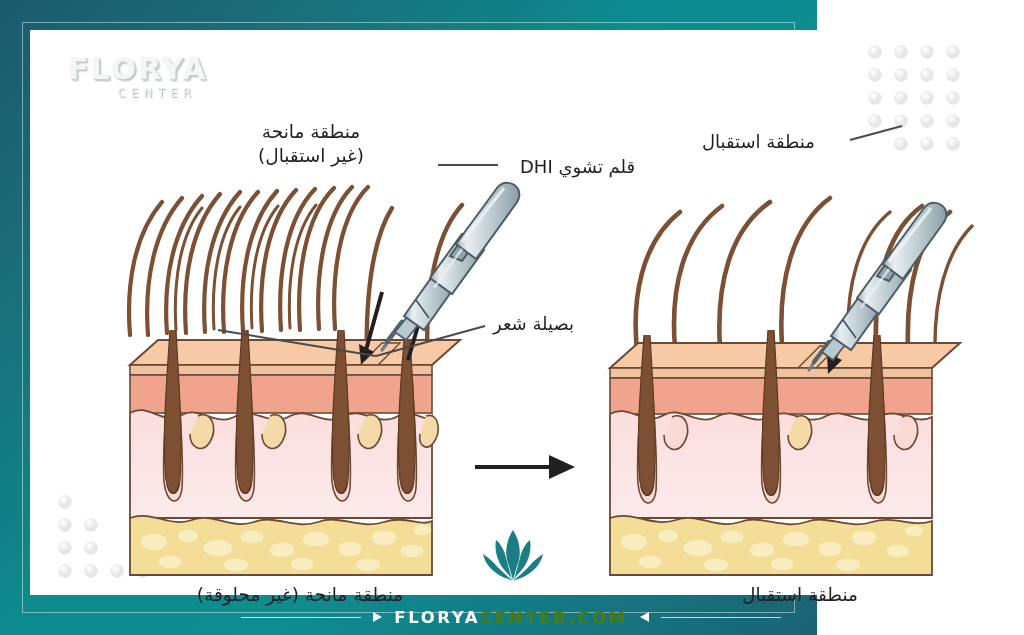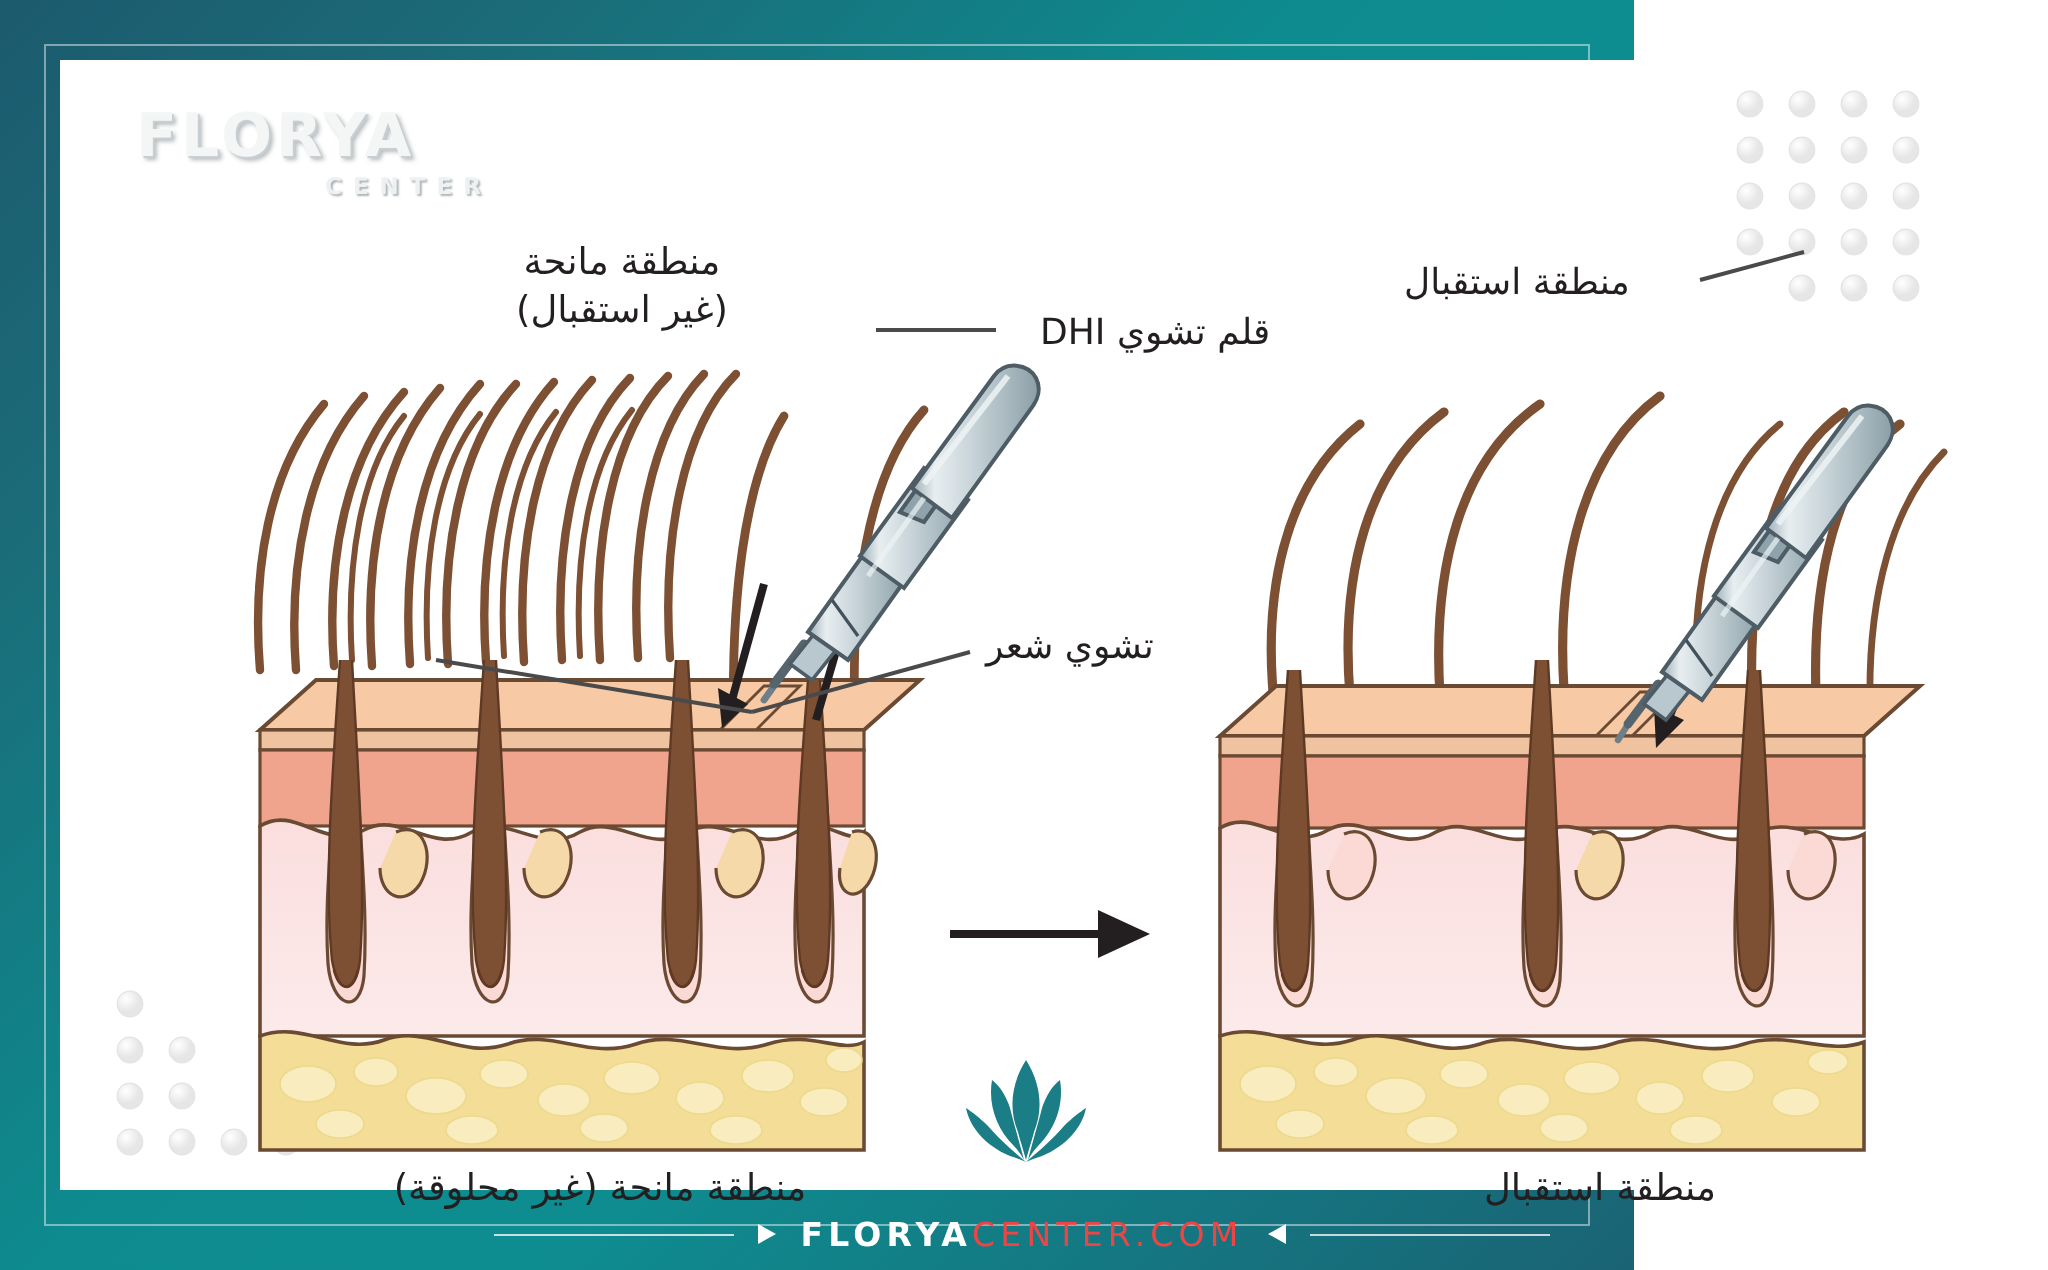--- a/index.html
+++ b/index.html
@@ -23,38 +23,38 @@
   }
   .footer{
     position:absolute;left:30px;bottom:0;width:962px;height:36px;
     display:flex;align-items:center;justify-content:center;gap:12px;
     background:transparent;
   }
   .footer .url{
     font-size:16.5px;letter-spacing:2.6px;color:#ffffff;white-space:nowrap;
   }
   .footer .url b{font-weight:bold;}
-  .footer .url span.light{color:#ef4444;font-weight:normal;}
+  .footer .url span.light{color:#4d7c0f;font-weight:bold;}
   .rule{height:1px;background:rgba(255,255,255,.75);flex:0 0 120px;}
   .tri{width:0;height:0;border-top:5px solid transparent;border-bottom:5px solid transparent;}
   .tri-r{border-left:9px solid #ffffff;}
   .tri-l{border-right:9px solid #ffffff;}
 
   .logo{
     position:absolute;left:38px;top:24px;width:180px;user-select:none;
   }
   .logo .word{
     font-size:30px;font-weight:bold;letter-spacing:2px;color:#f4f6f6;
     text-shadow:1px 1px 0 #c9cfd1,2px 2px 2px rgba(120,130,135,.55);
     line-height:1;
   }
   .logo .sub{
-    font-size:11.5px;font-weight:bold;letter-spacing:5.5px;color:#eef1f2;
+    font-size:11.5px;font-weight:normal;letter-spacing:5.5px;color:#eef1f2;
     text-shadow:1px 1px 1px rgba(120,130,135,.6);
-    text-align:right;margin-top:2px;padding-right:2px;
+    text-align:center;margin-top:2px;padding-right:2px;
   }
 
   .lbl{
     position:absolute;color:#231f20;line-height:1.32;
     direction:rtl;unicode-bidi:isolate;white-space:pre-line;
   }
   .lbl-donor{left:206px;top:90px;width:150px;text-align:center;font-size:18.5px;}
   .lbl-dhi{left:490px;top:125px;font-size:18px;}
   .lbl-recip{left:672px;top:100px;font-size:18px;}
   .lbl-foll{left:463px;top:282px;font-size:18px;}
@@ -356,21 +356,21 @@
 
     <div class="logo">
       <div class="word">FLORYA</div>
       <div class="sub">CENTER</div>
     </div>
 
     <div class="lbl lbl-donor">منطقة مانحة
 (غير استقبال)</div>
     <div class="lbl lbl-dhi">قلم تشوي DHI</div>
     <div class="lbl lbl-recip">منطقة استقبال</div>
-    <div class="lbl lbl-foll">تشوي شعر</div>
+    <div class="lbl lbl-foll">بصيلة شعر</div>
 
     <div class="cap cap-l">منطقة مانحة (غير محلوقة)</div>
     <div class="cap cap-r">منطقة استقبال</div>
 
     <svg class="abs" style="left:451px;top:498px;" width="64" height="58" viewBox="0 0 64 58">
       <g fill="#1b7d86">
         <path d="M32 2 C 25 13, 23 26, 28 38 C 29 42, 31 48, 32 52 C 33 48, 35 42, 36 38 C 41 26, 39 13, 32 2 Z"></path>
         <path d="M15 12 C 13 24, 17 36, 26 45 C 28 47, 30 50, 31 52 C 29 44, 26 34, 24 26 C 22 20, 19 15, 15 12 Z"></path>
         <path d="M49 12 C 51 24, 47 36, 38 45 C 36 47, 34 50, 33 52 C 35 44, 38 34, 40 26 C 42 20, 45 15, 49 12 Z"></path>
         <path d="M2 26 C 4 36, 12 45, 24 50 C 27 51, 30 52, 32 53 C 26 48, 18 41, 13 35 C 9 31, 5 28, 2 26 Z"></path>

